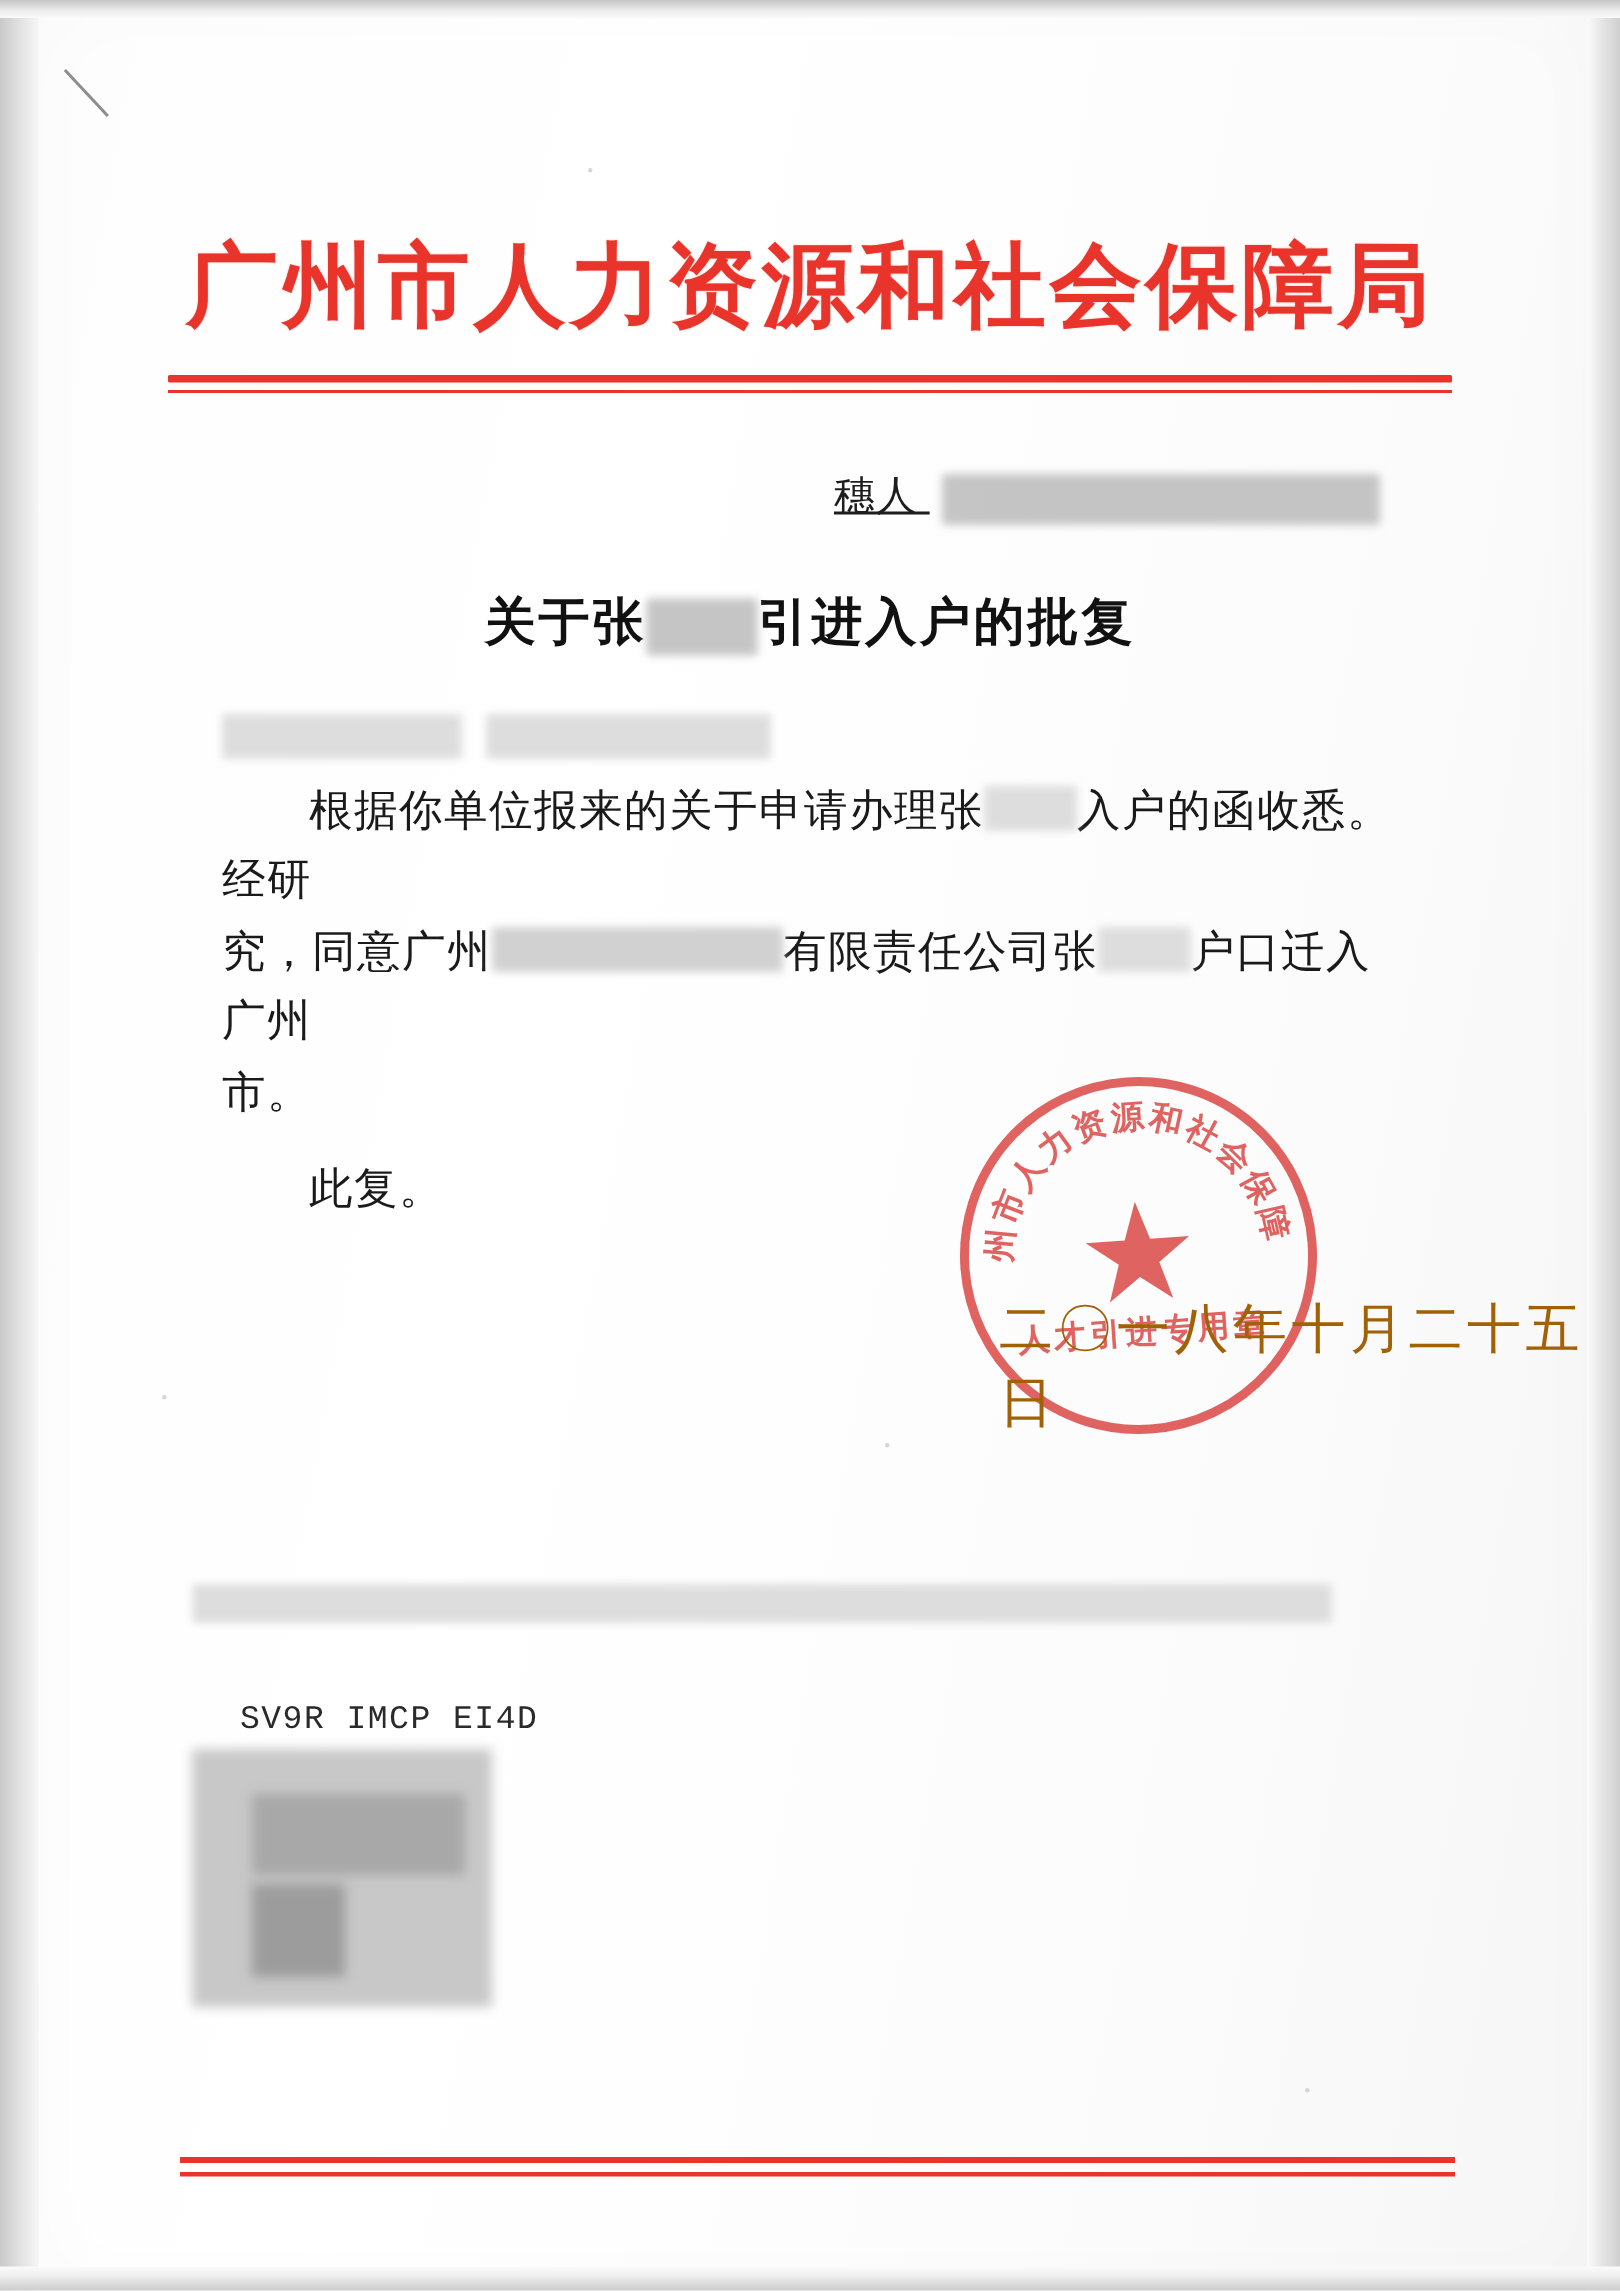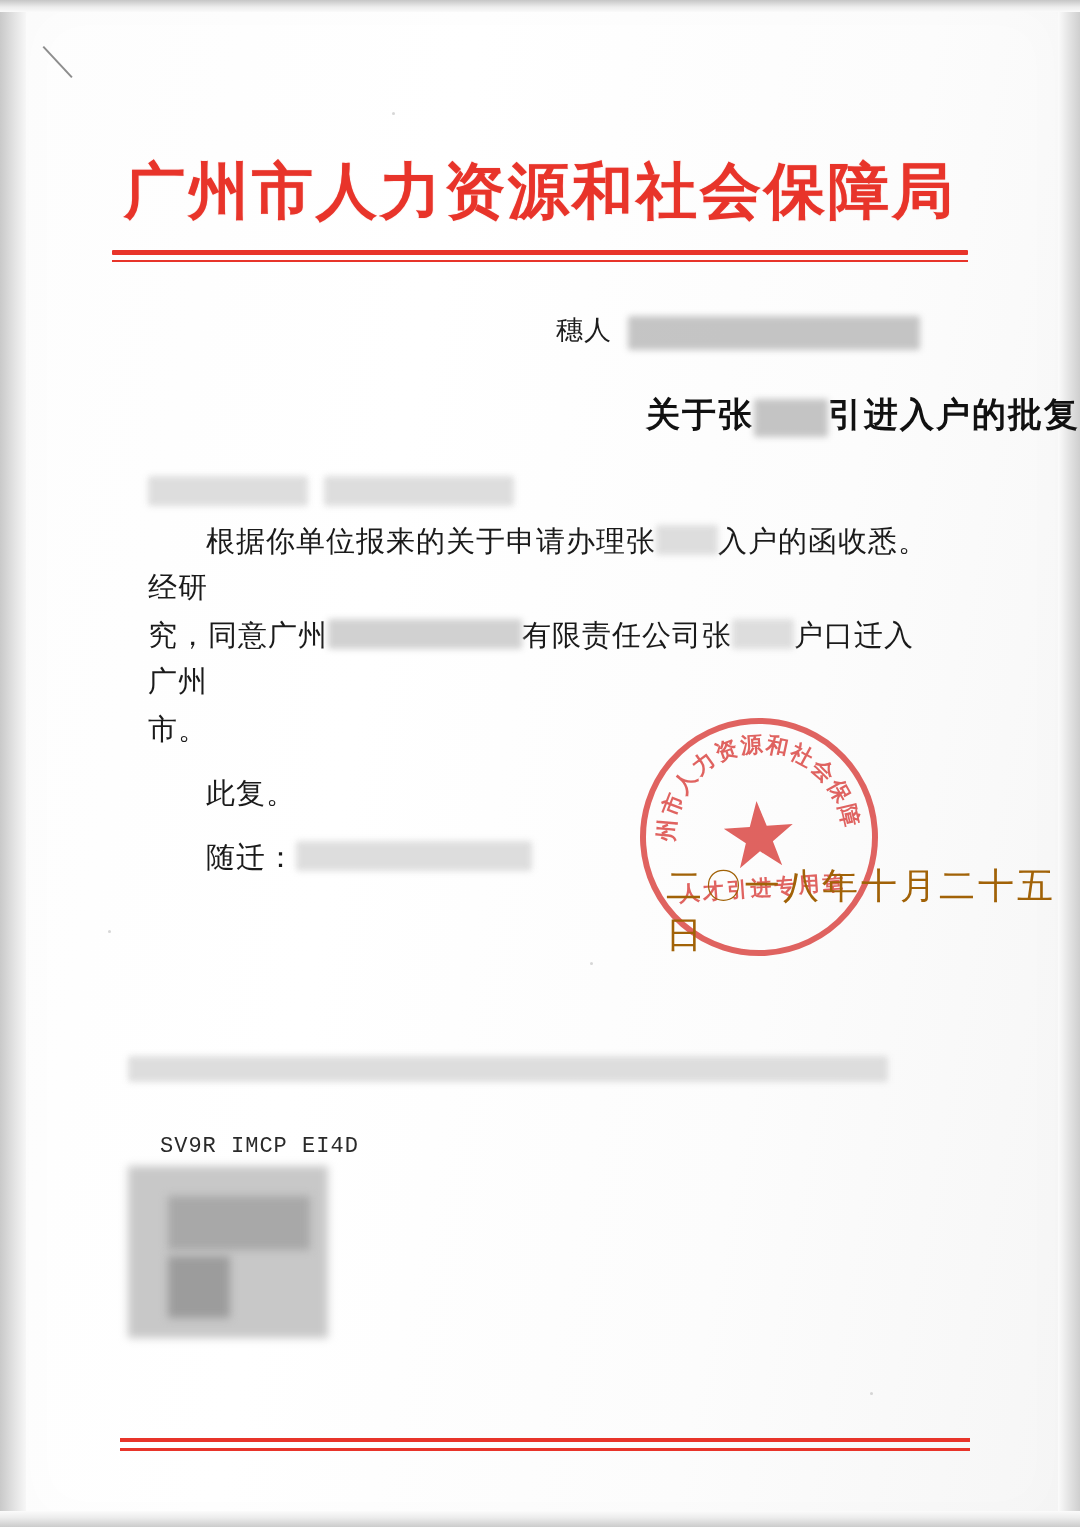--- a/index.html
+++ b/index.html
@@ -109,34 +109,35 @@
   }
 
   
   .docnum {
     position: absolute;
     left: 556px;
     top: 312px;
     font-size: 27px;
     color: #1d1d1d;
     letter-spacing: 1px;
+    text-decoration: underline;
   }
   .docnum .redact {
     display: inline-block;
     vertical-align: middle;
     margin-left: 8px;
   }
 
   
   .subject {
     position: absolute;
     left: 0;
     top: 392px;
     width: 1080px;
-    text-align: right;
+    text-align: center;
     font-size: 34px;
     font-weight: bold;
     color: #111;
     letter-spacing: 2px;
   }
   .subject .redact {
     display: inline-block;
     vertical-align: middle;
   }
 
@@ -317,23 +318,20 @@
     <p class="indent">
       <span>根据你单位报来的关于申请办理张</span><span class="redact light inline-redact" style="width:62px;"></span><span>入户的函收悉。经研</span>
     </p>
     <p>
       <span>究，同意广州</span><span class="redact inline-redact" style="width:194px;"></span><span>有限责任公司张</span><span class="redact light inline-redact" style="width:62px;"></span><span>户口迁入广州</span>
     </p>
     <p>市。</p>
     <div class="gap"></div>
     <p class="indent">此复。</p>
     <div class="gap"></div>
-    <p class="indent">
-      <span>随迁：</span><span class="redact light inline-redact" style="width:236px;"></span>
-    </p>
   </div>
 
   <div class="seal">
     <svg class="seal-arc" viewBox="0 0 226 226">
       <defs>
         <path id="arcpath" d="M 28,113 A 85,85 0 1 1 198,113"></path>
       </defs>
       <text>
         <textPath href="#arcpath" startOffset="50%" text-anchor="middle">广州市人力资源和社会保障局</textPath>
       </text>

